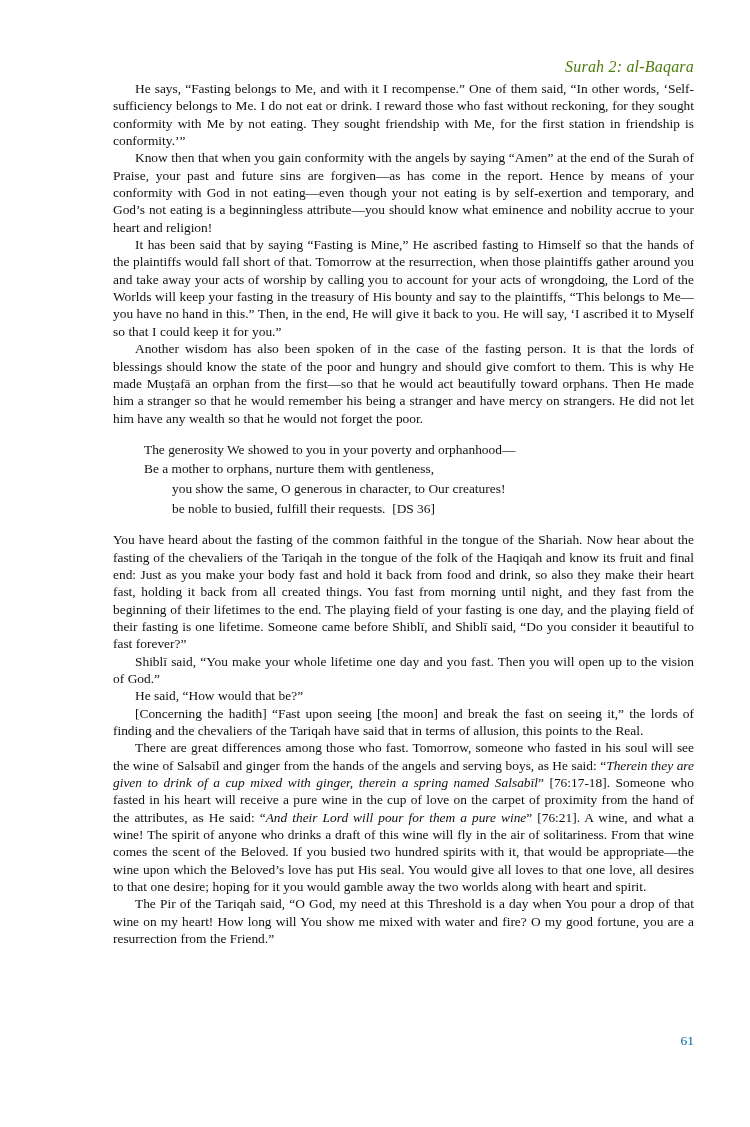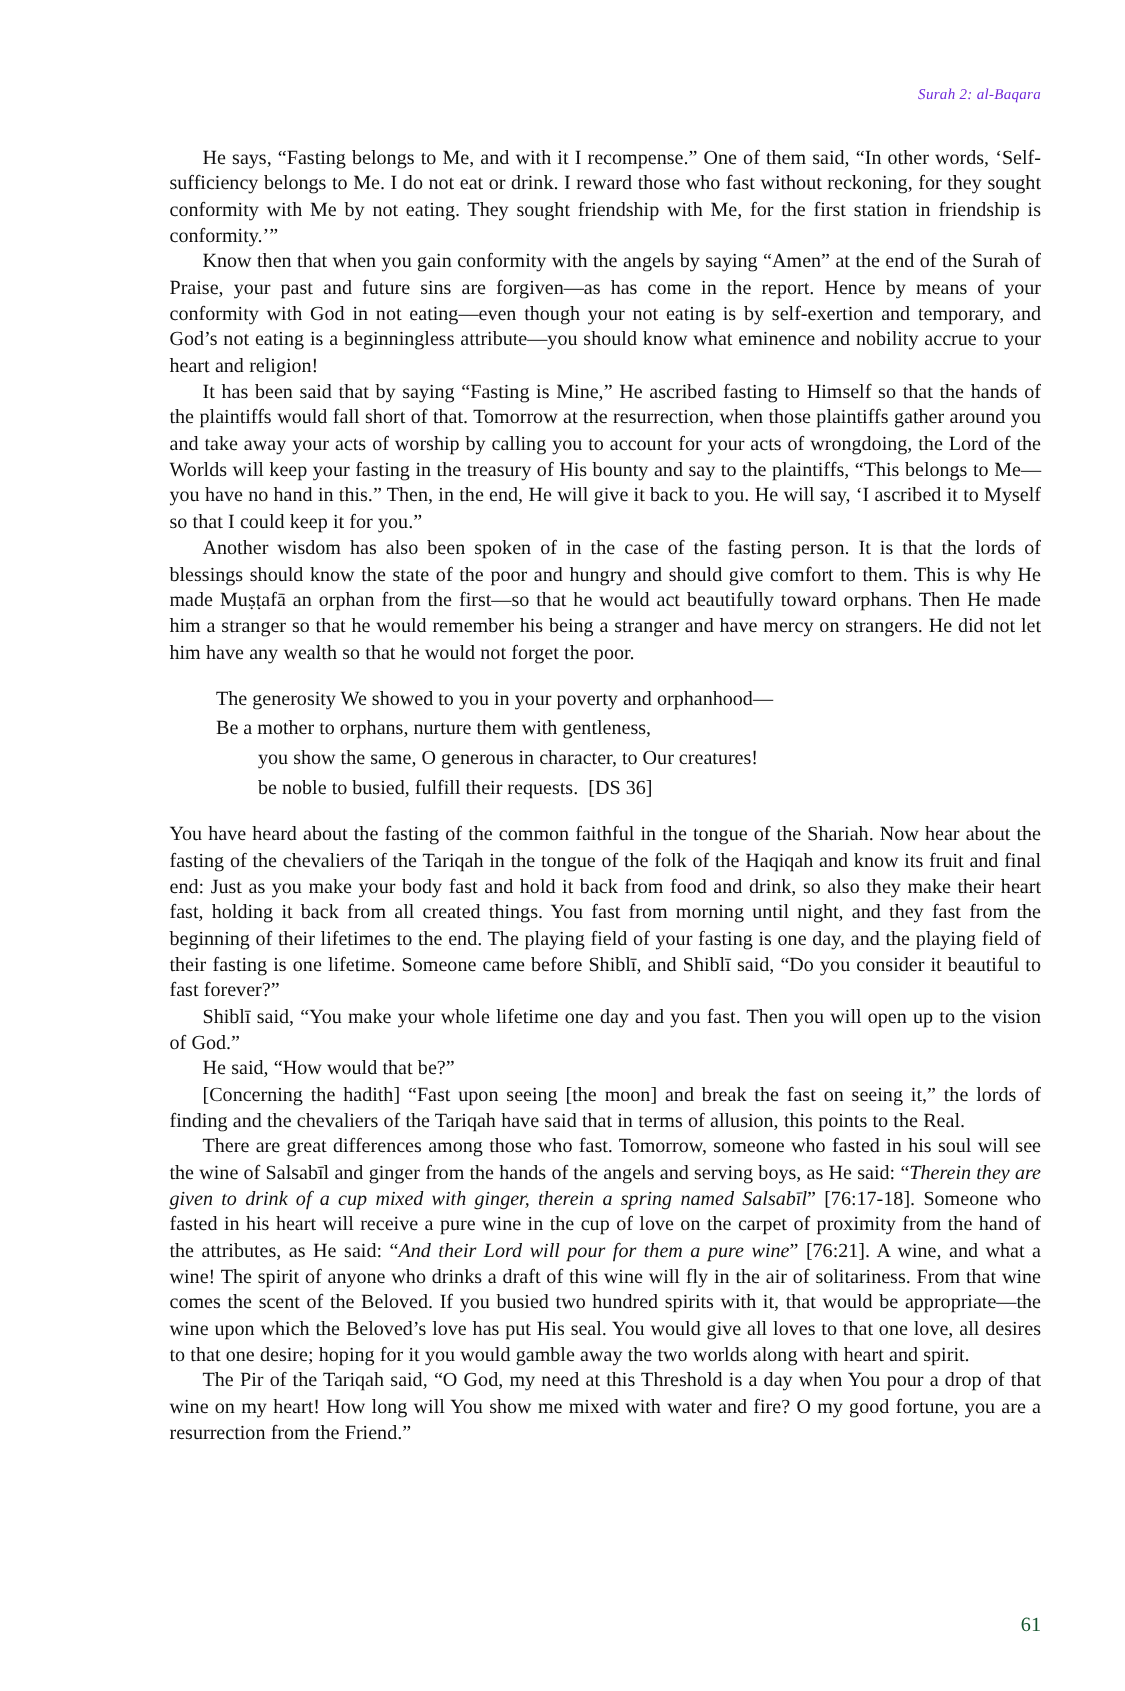--- a/index.html
+++ b/index.html
@@ -22,28 +22,28 @@
     overflow: hidden;
   }
   
   .running-head {
     position: absolute;
     top: 58px;
     left: 113px;
     width: 581px;
     text-align: right;
     font-style: italic;
-    font-size: 10px;
+    font-size: 16px;
     letter-spacing: 0.2px;
-    color: #6d28d9;
+    color: #4d7c0f;
   }
   
   .textblock {
     position: absolute;
-    top: 96px;
+    top: 80px;
     left: 113px;
     width: 581px;
     font-family: Liberation Serif, serif;
   }
   p.para {
     margin: 0;
     font-size: 13.4px;
     line-height: 17.35px;
     text-align: justify;
     text-justify: inter-word;
@@ -77,22 +77,21 @@
     font-style: italic;
   }
   
   .folio {
     position: absolute;
     left: 113px;
     width: 581px;
     top: 1033px;
     text-align: right;
     font-size: 13.5px;
-    color: #14532d;
-    margin-top: 42px;
+    color: #0369a1;
   }
 </style>
 </head>
 <body>
 
 <div class="page">
 
   <div class="running-head">Surah 2: al-Baqara</div>
 
   <div class="textblock">

